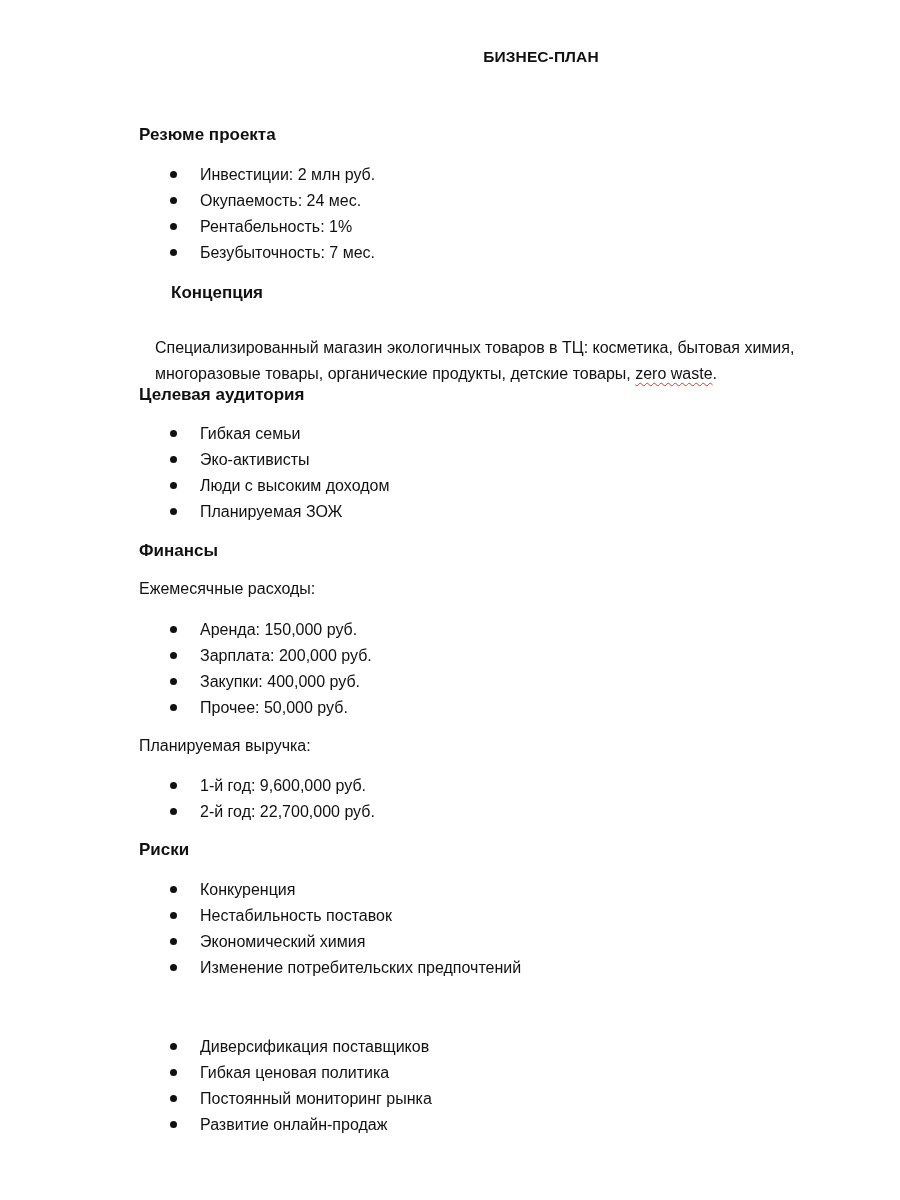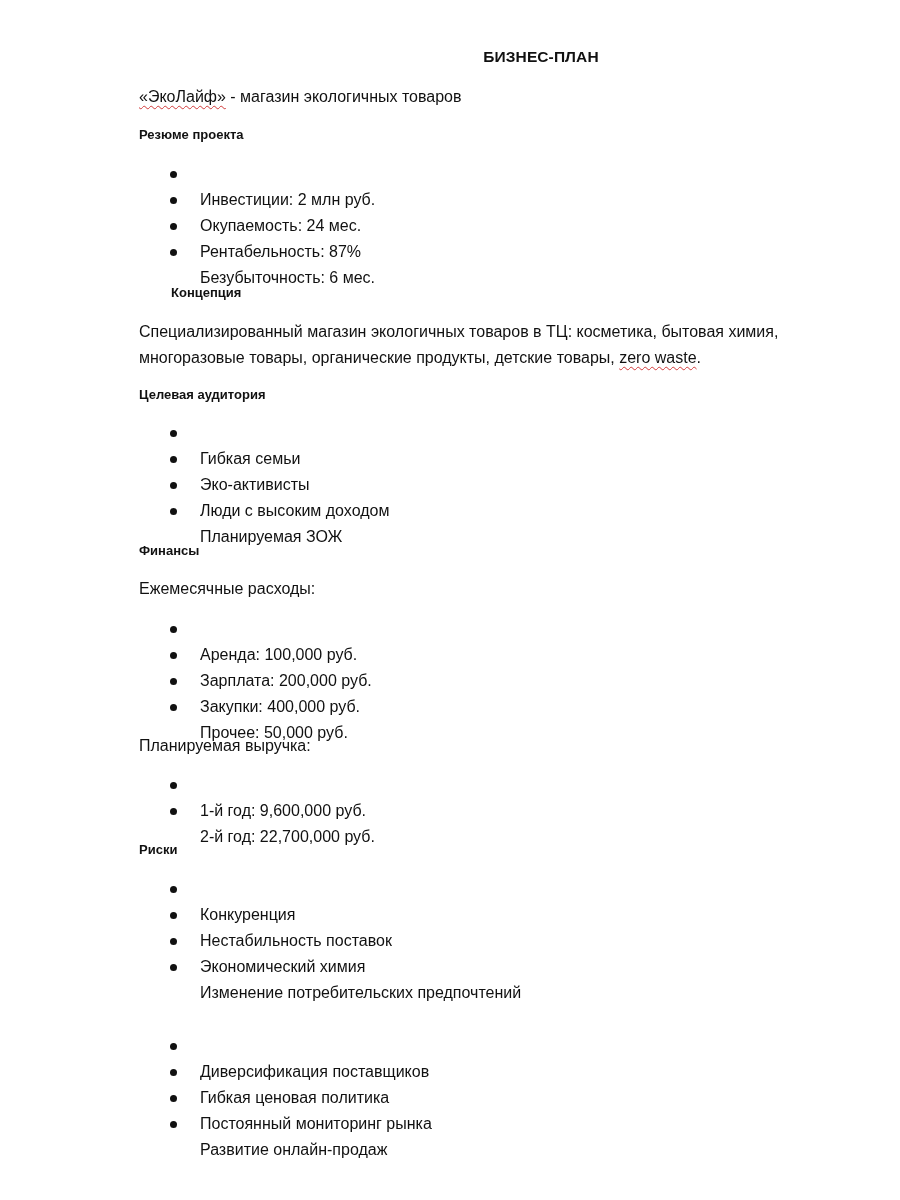--- a/index.html
+++ b/index.html
@@ -36,30 +36,30 @@
     .p {
       position: absolute;
       left: 123px;
       margin: 0;
       white-space: nowrap;
       font-size: 16px;
       line-height: 20px;
     }
     .h {
       font-weight: bold;
-      font-size: 13px;
+      font-size: 17px;
     }
     .concept {
       position: absolute;
       left: 123px;
       top: 319px;
       width: 720px;
       line-height: 26px;
       font-size: 16px;
-      margin: 0;
+      margin: 16px;
     }
     .bullet-list {
       position: absolute;
       left: 0;
       margin: 0;
       padding: 0;
       list-style: none;
     }
     .bullet-item {
       position: relative;
@@ -74,57 +74,53 @@
       top: 6px;
       width: 7px;
       height: 7px;
       border-radius: 50%;
       background: #111111;
     }
     .bullet-text {
       position: absolute;
       left: 184px;
       top: 0;
-      margin-top: 25px;
     }
     .spell {
       text-decoration: underline wavy #d23a3a;
       text-decoration-thickness: 1px;
       text-underline-offset: 3px;
     }
   </style>
 </head>
 <body>
 
 <div class="page">
 
   <div class="title">БИЗНЕС-ПЛАН</div>
 
-  <p class="p" style="top:87px;">
-    <span class="spell">«ЭкоЛайф»</span><span> - магазин экологичных товаров</span>
-  </p>
 
   <p class="p h" style="top:125px;">Резюме проекта</p>
 
   <ul class="bullet-list" style="top:165px;">
     <li class="bullet-item">
         <span class="bullet-dot"></span>
         <span class="bullet-text">Инвестиции: 2 млн руб.</span>
       </li>
     <li class="bullet-item">
         <span class="bullet-dot"></span>
         <span class="bullet-text">Окупаемость: 24 мес.</span>
       </li>
     <li class="bullet-item">
         <span class="bullet-dot"></span>
-        <span class="bullet-text">Рентабельность: 87%</span>
-      </li>
-    <li class="bullet-item">
-        <span class="bullet-dot"></span>
-        <span class="bullet-text">Безубыточность: 6 мес.</span>
+        <span class="bullet-text">Рентабельность: 1%</span>
+      </li>
+    <li class="bullet-item">
+        <span class="bullet-dot"></span>
+        <span class="bullet-text">Безубыточность: 7 мес.</span>
       </li>
   </ul>
 
   <p class="p h" style="top:283px;margin-left:32px;">Концепция</p>
 
   <p class="concept">
     <span>Специализированный магазин экологичных товаров в ТЦ: косметика, бытовая химия, многоразовые товары, органические продукты, детские товары, </span><span class="spell">zero waste</span><span>.</span>
   </p>
 
   <p class="p h" style="top:385px;">Целевая аудитория</p>
@@ -148,21 +144,21 @@
       </li>
   </ul>
 
   <p class="p h" style="top:541px;">Финансы</p>
 
   <p class="p" style="top:579px;">Ежемесячные расходы:</p>
 
   <ul class="bullet-list" style="top:620px;">
     <li class="bullet-item">
         <span class="bullet-dot"></span>
-        <span class="bullet-text">Аренда: 100,000 руб.</span>
+        <span class="bullet-text">Аренда: 150,000 руб.</span>
       </li>
     <li class="bullet-item">
         <span class="bullet-dot"></span>
         <span class="bullet-text">Зарплата: 200,000 руб.</span>
       </li>
     <li class="bullet-item">
         <span class="bullet-dot"></span>
         <span class="bullet-text">Закупки: 400,000 руб.</span>
       </li>
     <li class="bullet-item">

